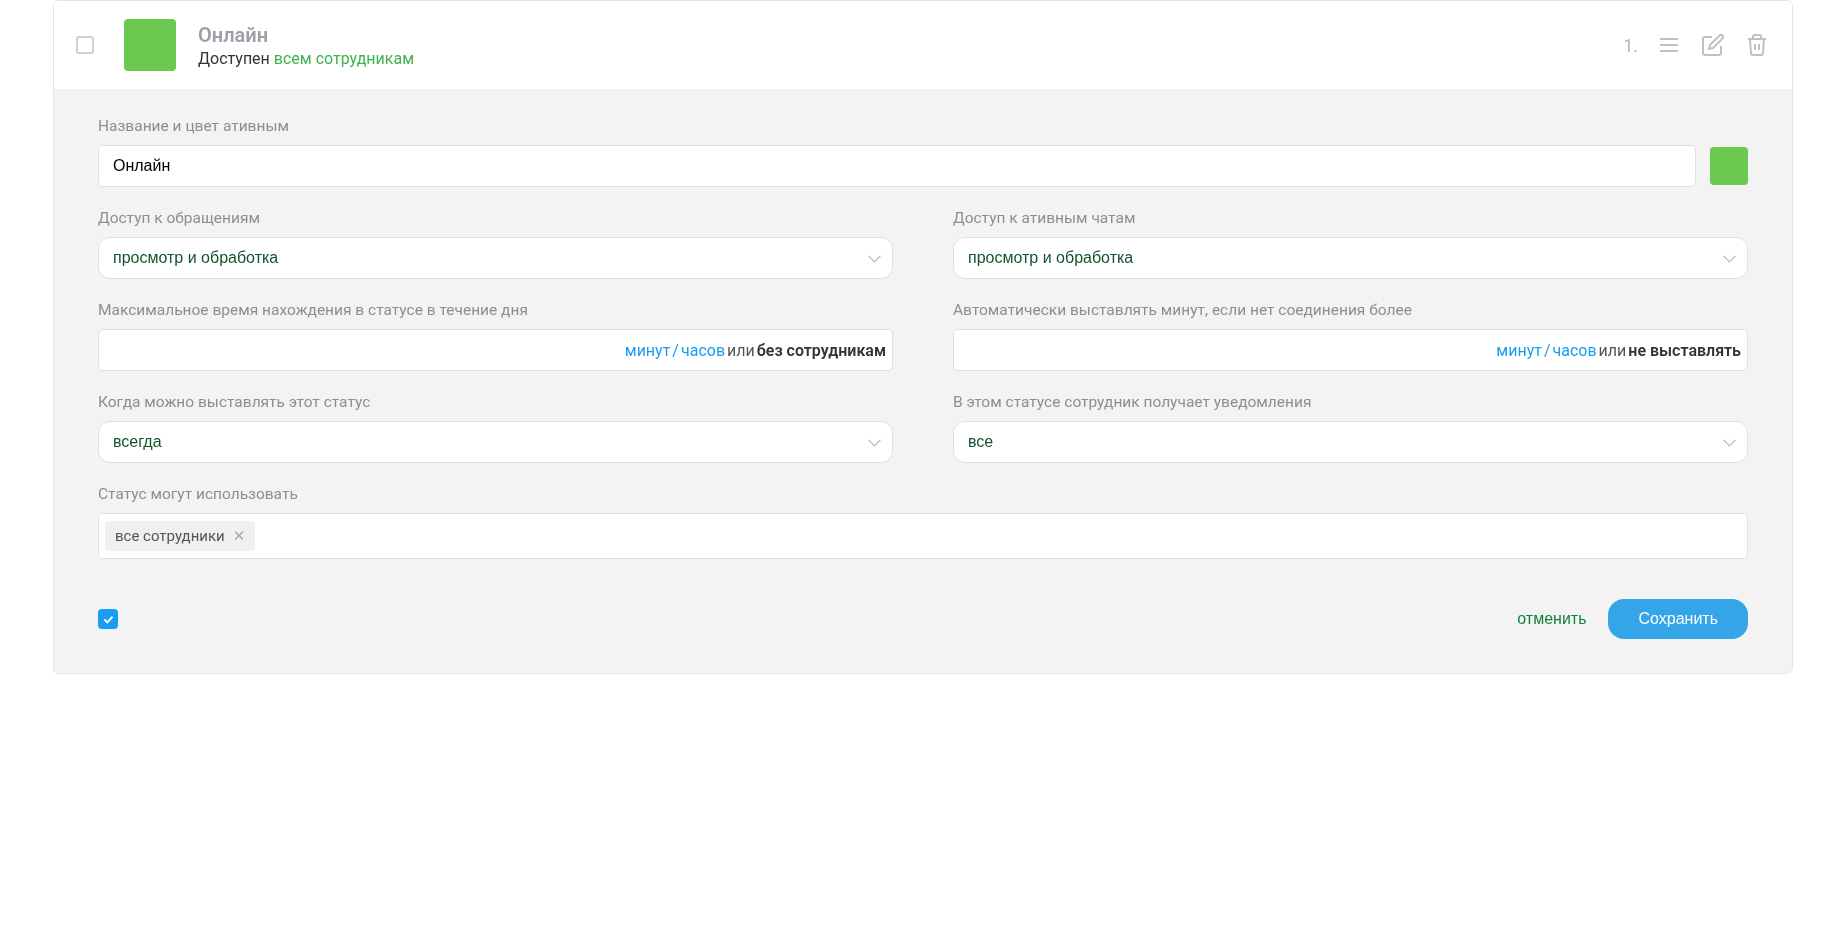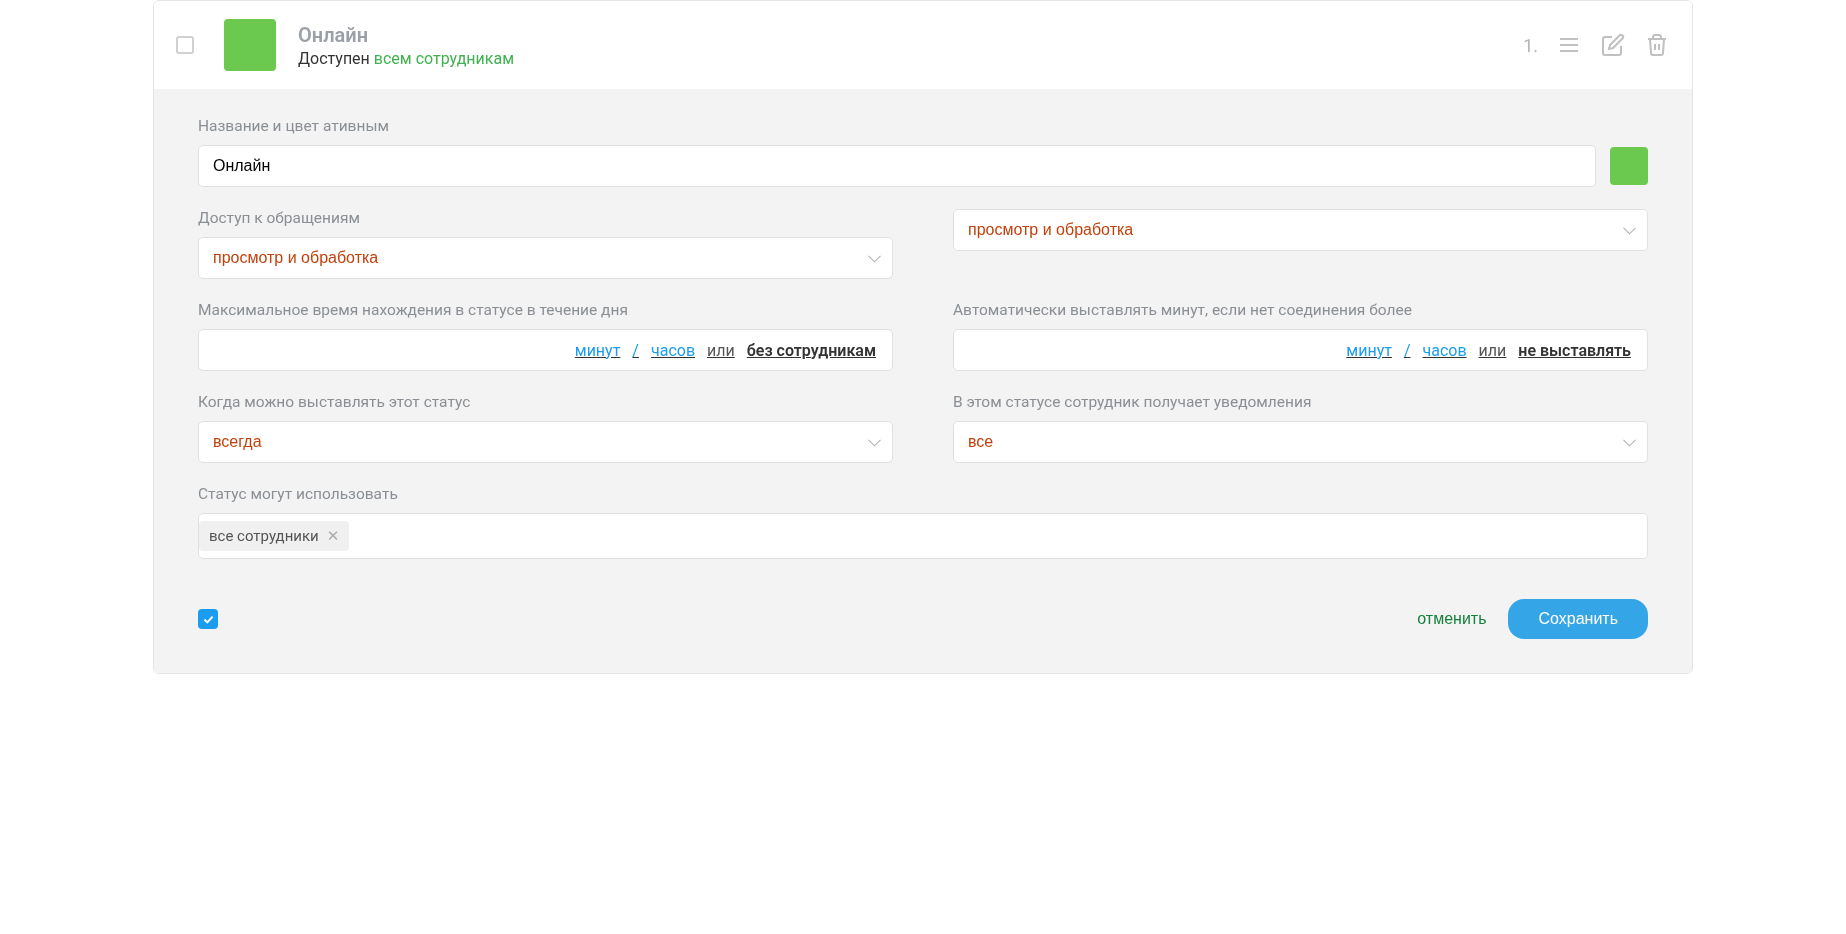--- a/index.html
+++ b/index.html
@@ -1,44 +1,44 @@
 <!DOCTYPE html>
 <html><head>
 <meta charset="utf-8">
 <style>
 * { box-sizing: border-box; margin: 0; padding: 0; }
 body { font-family: -apple-system, BlinkMacSystemFont, "Segoe UI", Roboto, Arial, sans-serif; background: #fff; color: #333; font-size: 15px; }
-.card { width: 1540px; margin: 0 auto; border: 1px solid #e5e5e5; border-radius: 6px; overflow: hidden; }
+.card { width: 1740px; margin: 0 auto; border: 1px solid #e5e5e5; border-radius: 6px; overflow: hidden; }
 .header { display: flex; align-items: center; padding: 18px 22px 18px 22px; background: #fff; }
 .hdr-checkbox { width: 18px; height: 18px; border: 2px solid #d0d0d0; border-radius: 3px; margin-right: 30px; }
 .color-block { width: 52px; height: 52px; background: #6bc950; border-radius: 4px; margin-right: 22px; }
 .hdr-text { flex: 1; }
 .hdr-title { font-size: 20px; font-weight: 600; color: #9aa0a6; line-height: 1.2; }
 .hdr-sub { font-size: 16px; color: #333; margin-top: 2px; }
 .hdr-sub .link { color: #3fb24f; }
 .hdr-actions { display: flex; align-items: center; gap: 18px; color: #c4c4c4; }
 .hdr-order { font-size: 18px; color: #b5b5b5; }
 .icon-btn { width: 26px; height: 26px; display: flex; align-items: center; justify-content: center; color: #c0c0c0; cursor: pointer; }
 .icon-btn svg { width: 24px; height: 24px; }
 .body { background: #f3f3f3; padding: 28px 44px 34px 44px; }
 .label { color: #8a8f95; font-size: 15.5px; margin-bottom: 10px; }
 .row { display: flex; gap: 60px; margin-bottom: 22px; }
 .col { flex: 1; }
 .name-row { display: flex; gap: 14px; align-items: center; margin-bottom: 22px; }
 .input { width: 100%; height: 42px; border: 1px solid #e0e0e0; border-radius: 5px; padding: 0 14px; font-size: 16px; background: #fff; }
 .color-sw { width: 38px; height: 38px; background: #6bc950; border-radius: 4px; flex-shrink: 0; }
 .select { position: relative; }
-.select .input { padding-right: 34px; color: #c2410c; }
+.select .input { padding-right: 34px; color: #14532d; border-radius: 12px; }
 .select::after { content: ""; position: absolute; right: 14px; top: 50%; width: 8px; height: 8px; border-right: 1.5px solid #b0b0b0; border-bottom: 1.5px solid #b0b0b0; transform: translateY(-70%) rotate(45deg); pointer-events: none; }
-.time-box { height: 42px; border: 1px solid #e0e0e0; border-radius: 5px; background: #fff; display: flex; align-items: center; justify-content: flex-end; padding: 0 16px; font-size: 16px; gap: 12px; text-decoration: underline; }
+.time-box { height: 42px; border: 1px solid #e0e0e0; border-radius: 5px; background: #fff; display: flex; align-items: center; justify-content: flex-end; padding: 0 6px; font-size: 16px; gap: 2px; }
 .time-box .lnk { color: #1a9cf0; }
 .time-box .sep { color: #1a9cf0; }
 .time-box .or { color: #555; }
 .time-box .bold { font-weight: 600; color: #333; }
-.tags { min-height: 46px; border: 1px solid #e0e0e0; border-radius: 5px; background: #fff; display: flex; align-items: center; }
+.tags { min-height: 46px; border: 1px solid #e0e0e0; border-radius: 5px; background: #fff; padding: 6px; display: flex; align-items: center; }
 .tag { background: #f0f0f0; border-radius: 4px; padding: 6px 10px; font-size: 15px; color: #555; display: flex; align-items: center; gap: 8px; }
 .tag-x { color: #aaa; cursor: pointer; font-size: 15px; }
 .footer { display: flex; align-items: center; margin-top: 40px; }
 .chk-wrap { display: flex; align-items: center; gap: 12px; flex: 1; }
 .chk { width: 20px; height: 20px; background: #1a9cf0; border-radius: 4px; display: flex; align-items: center; justify-content: center; }
 .chk svg { width: 13px; height: 13px; stroke: #fff; stroke-width: 2.5; fill: none; }
 .chk-label { font-size: 15.5px; color: #333; }
 .btn-cancel { color: #15803d; font-size: 16px; padding: 10px 22px; cursor: pointer; background: none; border: none; }
 .btn-save { background: #34a6e8; color: #fff; font-size: 16px; font-weight: 500; padding: 11px 30px; border: none; border-radius: 16px; cursor: pointer; }
 </style>
@@ -89,20 +89,21 @@
     </div>
 
     <div class="row">
       <div class="col">
         <div class="label">Доступ к обращениям</div>
         <div class="select">
           <input class="input" readonly="" value="просмотр и обработка" style="">
         </div>
       </div>
       <div class="col">
+        <div class="label">Доступ к ативным чатам</div>
         <div class="select">
           <input class="input" readonly="" value="просмотр и обработка" style="">
         </div>
       </div>
     </div>
 
     <div class="row">
       <div class="col">
         <div class="label">Максимальное время нахождения в статусе в течение дня</div>
         <div class="time-box">

